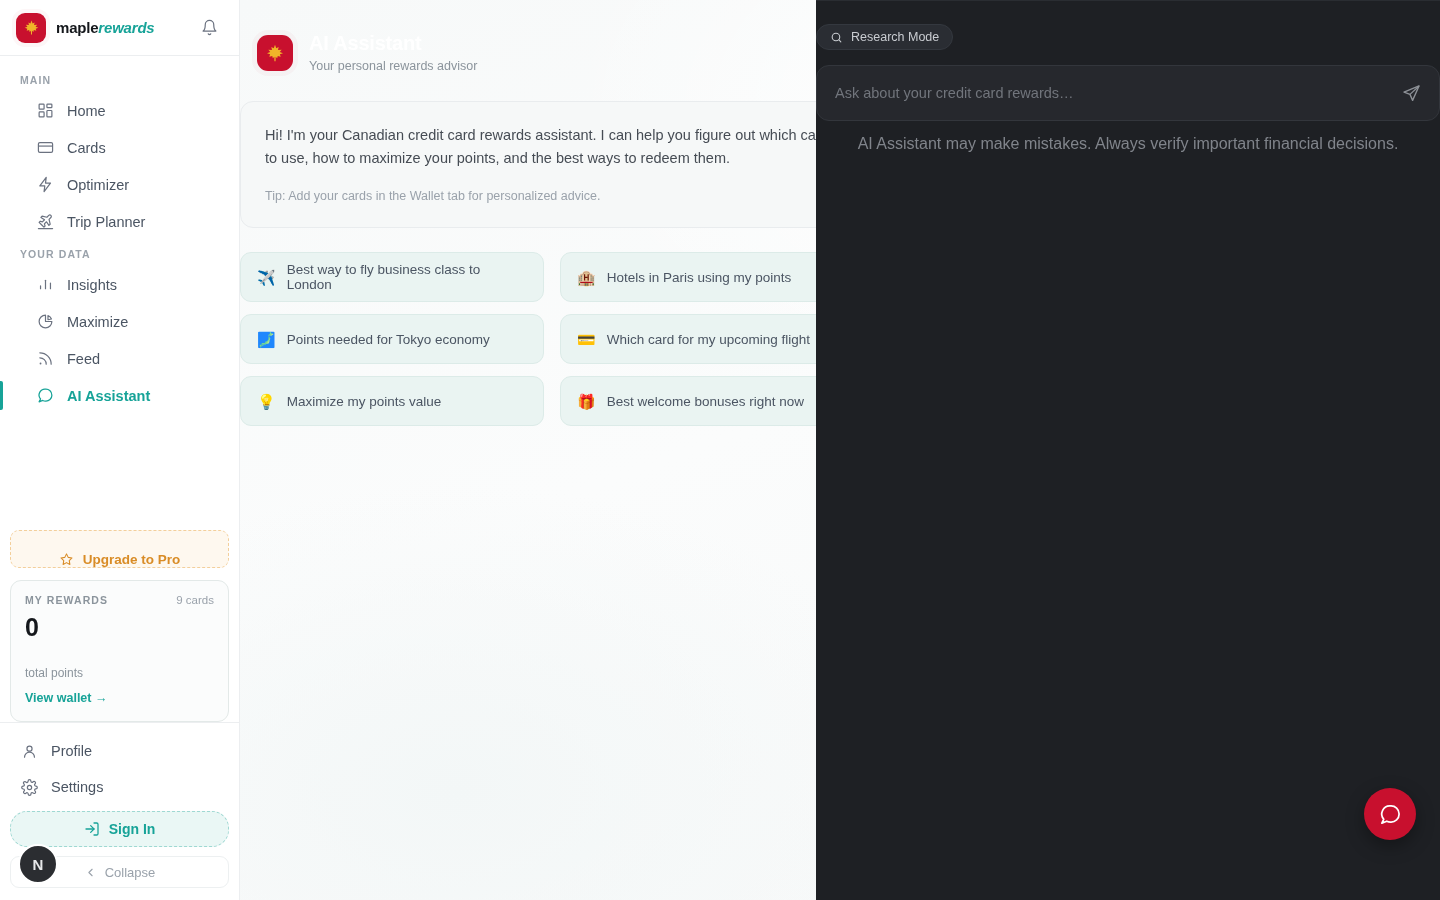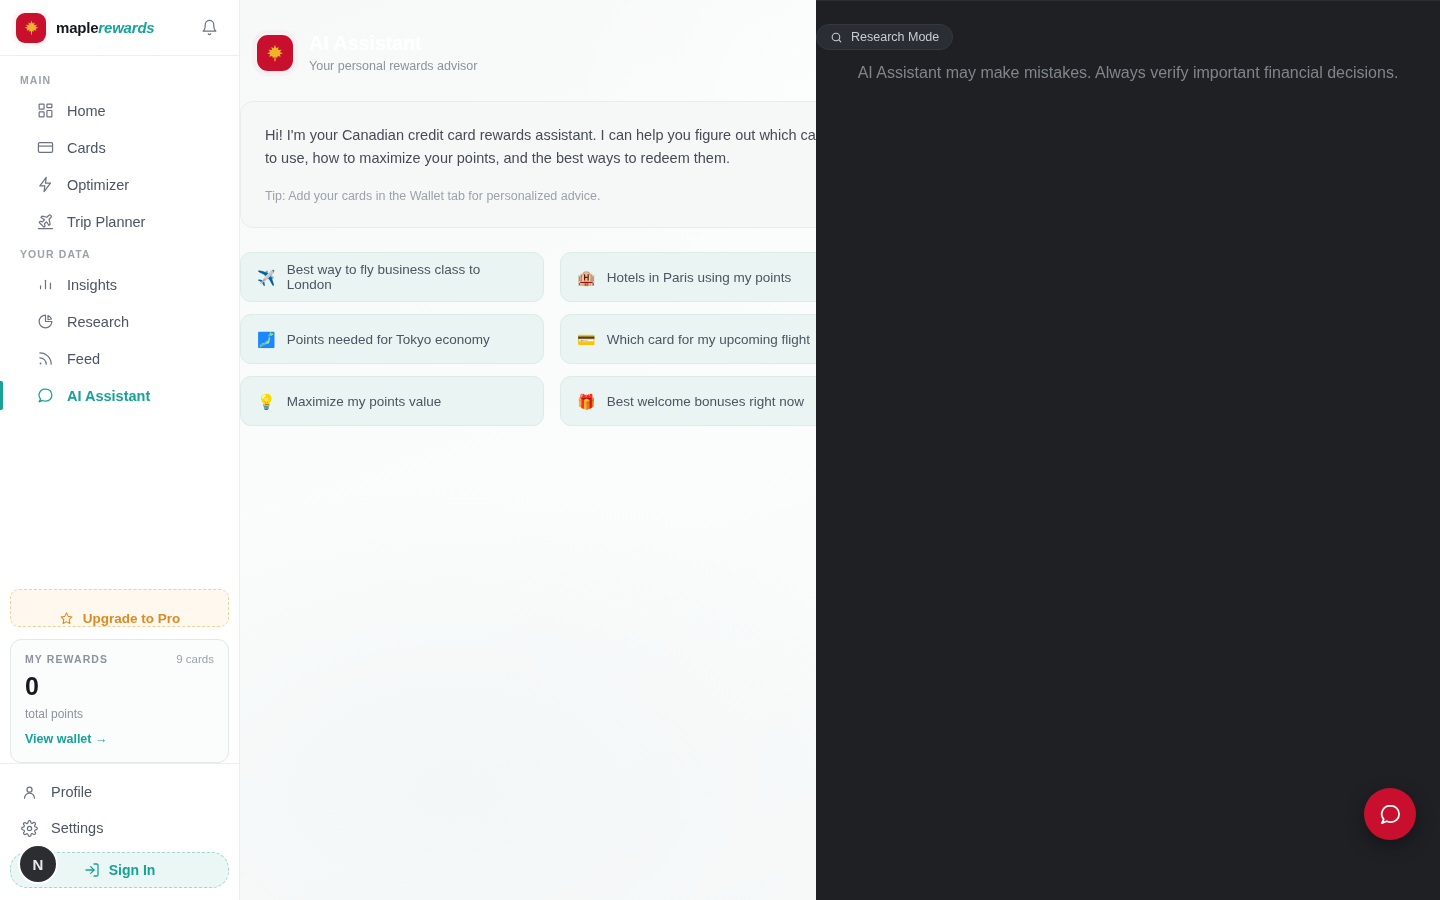--- a/index.html
+++ b/index.html
@@ -93,21 +93,21 @@
     background: #fbfcfc;
     padding: 13px 14px 16px 14px;
   }
   .rw-top { display: flex; align-items: center; justify-content: space-between; }
   .rw-title {
     font-size: 10.5px; letter-spacing: 1.1px; font-weight: bold;
     color: #8b949c; text-transform: uppercase;
   }
   .rw-cards { font-size: 11.5px; color: #9aa2ab; }
   .rw-value { font-size: 25px; font-weight: bold; color: #15181c; margin-top: 9px; line-height: 1; }
-  .rw-sub { font-size: 12px; color: #8b949c; margin-top: 8px; }
+  .rw-sub { font-size: 12px; color: #8b949c; margin-top: 26px; }
   .rw-link { font-size: 12.5px; color: #17a398; font-weight: bold; margin-top: 11px; cursor: pointer; }
 
   .sidebar-footer { padding: 10px 10px 12px 10px; border-top: 1px solid #eceef0; margin-top: auto; }
   .foot-item {
     display: flex; align-items: center; gap: 13px;
     height: 36px; padding: 0 10px;
     color: #4b5563; font-size: 14.5px; cursor: pointer;
   }
   .foot-item .nv-ico { width: 18px; height: 18px; display:flex; align-items:center; justify-content:center; color:#6b7280; flex:0 0 18px;}
   .signin-btn {
@@ -308,21 +308,21 @@
       <span>Insights</span>
     </div>
 
     <div class="nav-item">
       <span class="nv-ico">
         <svg width="17" height="17" viewBox="0 0 24 24" fill="none" stroke="currentColor" stroke-width="1.7" stroke-linejoin="round">
             <path d="M12 3a9 9 0 1 0 9 9h-9z"></path>
             <path d="M15.5 3.6A9 9 0 0 1 20.4 8.5L15.5 9.5z"></path>
           </svg>
       </span>
-      <span>Research</span>
+      <span>Maximize</span>
     </div>
 
     <div class="nav-item">
       <span class="nv-ico">
         <svg width="17" height="17" viewBox="0 0 24 24" fill="none" stroke="currentColor" stroke-width="1.7" stroke-linecap="round">
             <path d="M4 11a9 9 0 0 1 9 9"></path>
             <path d="M4 4a16 16 0 0 1 16 16"></path>
             <circle cx="5" cy="19" r="1.3" fill="currentColor" stroke="none"></circle>
           </svg>
       </span>
@@ -380,20 +380,26 @@
 
     <div class="signin-btn">
       <svg width="16" height="16" viewBox="0 0 24 24" fill="none" stroke="currentColor" stroke-width="1.9" stroke-linecap="round" stroke-linejoin="round">
           <path d="M10 17l5-5-5-5"></path>
           <path d="M15 12H3"></path>
           <path d="M15 3h4a2 2 0 0 1 2 2v14a2 2 0 0 1-2 2h-4"></path>
         </svg>
       <span>Sign In</span>
     </div>
 
+    <div class="collapse-btn">
+      <svg width="13" height="13" viewBox="0 0 24 24" fill="none" stroke="currentColor" stroke-width="2" stroke-linecap="round" stroke-linejoin="round">
+          <path d="M15 18 9 12l6-6"></path>
+        </svg>
+      <span>Collapse</span>
+    </div>
   </div>
 
   <div class="avatar-bubble">
     <span>N</span>
   </div>
 </aside>
 
 <main class="main">
 
   <div class="chat-area">
@@ -449,20 +455,29 @@
   <div class="composer">
     <div class="composer-inner">
       <div class="mode-pill">
         <svg width="13" height="13" viewBox="0 0 24 24" fill="none" stroke="currentColor" stroke-width="2" stroke-linecap="round">
             <circle cx="11" cy="11" r="7"></circle>
             <path d="m20 20-3.5-3.5"></path>
           </svg>
         <span>Research Mode</span>
       </div>
 
+      <div class="input-wrap">
+        <input class="chat-input" type="text" placeholder="Ask about your credit card rewards…" style="">
+        <div class="send-btn">
+          <svg width="19" height="19" viewBox="0 0 24 24" fill="none" stroke="currentColor" stroke-width="1.7" stroke-linejoin="round">
+              <path d="M21.5 2.5 2.5 10.2l7.6 2.9 3.3 7.6z"></path>
+              <path d="M10.1 13.1 21.5 2.5"></path>
+            </svg>
+        </div>
+      </div>
 
       <div class="disclaimer">AI Assistant may make mistakes. Always verify important financial decisions.</div>
     </div>
 
     <div class="fab">
       <svg width="23" height="23" viewBox="0 0 24 24" fill="none" stroke="currentColor" stroke-width="1.8" stroke-linejoin="round">
           <path d="M21 11.5a8.4 8.4 0 0 1-9 8.4 9 9 0 0 1-3.9-.9L3 21l2-4.1A8.4 8.4 0 0 1 12 3a8.4 8.4 0 0 1 9 8.5z"></path>
         </svg>
     </div>
   </div>

